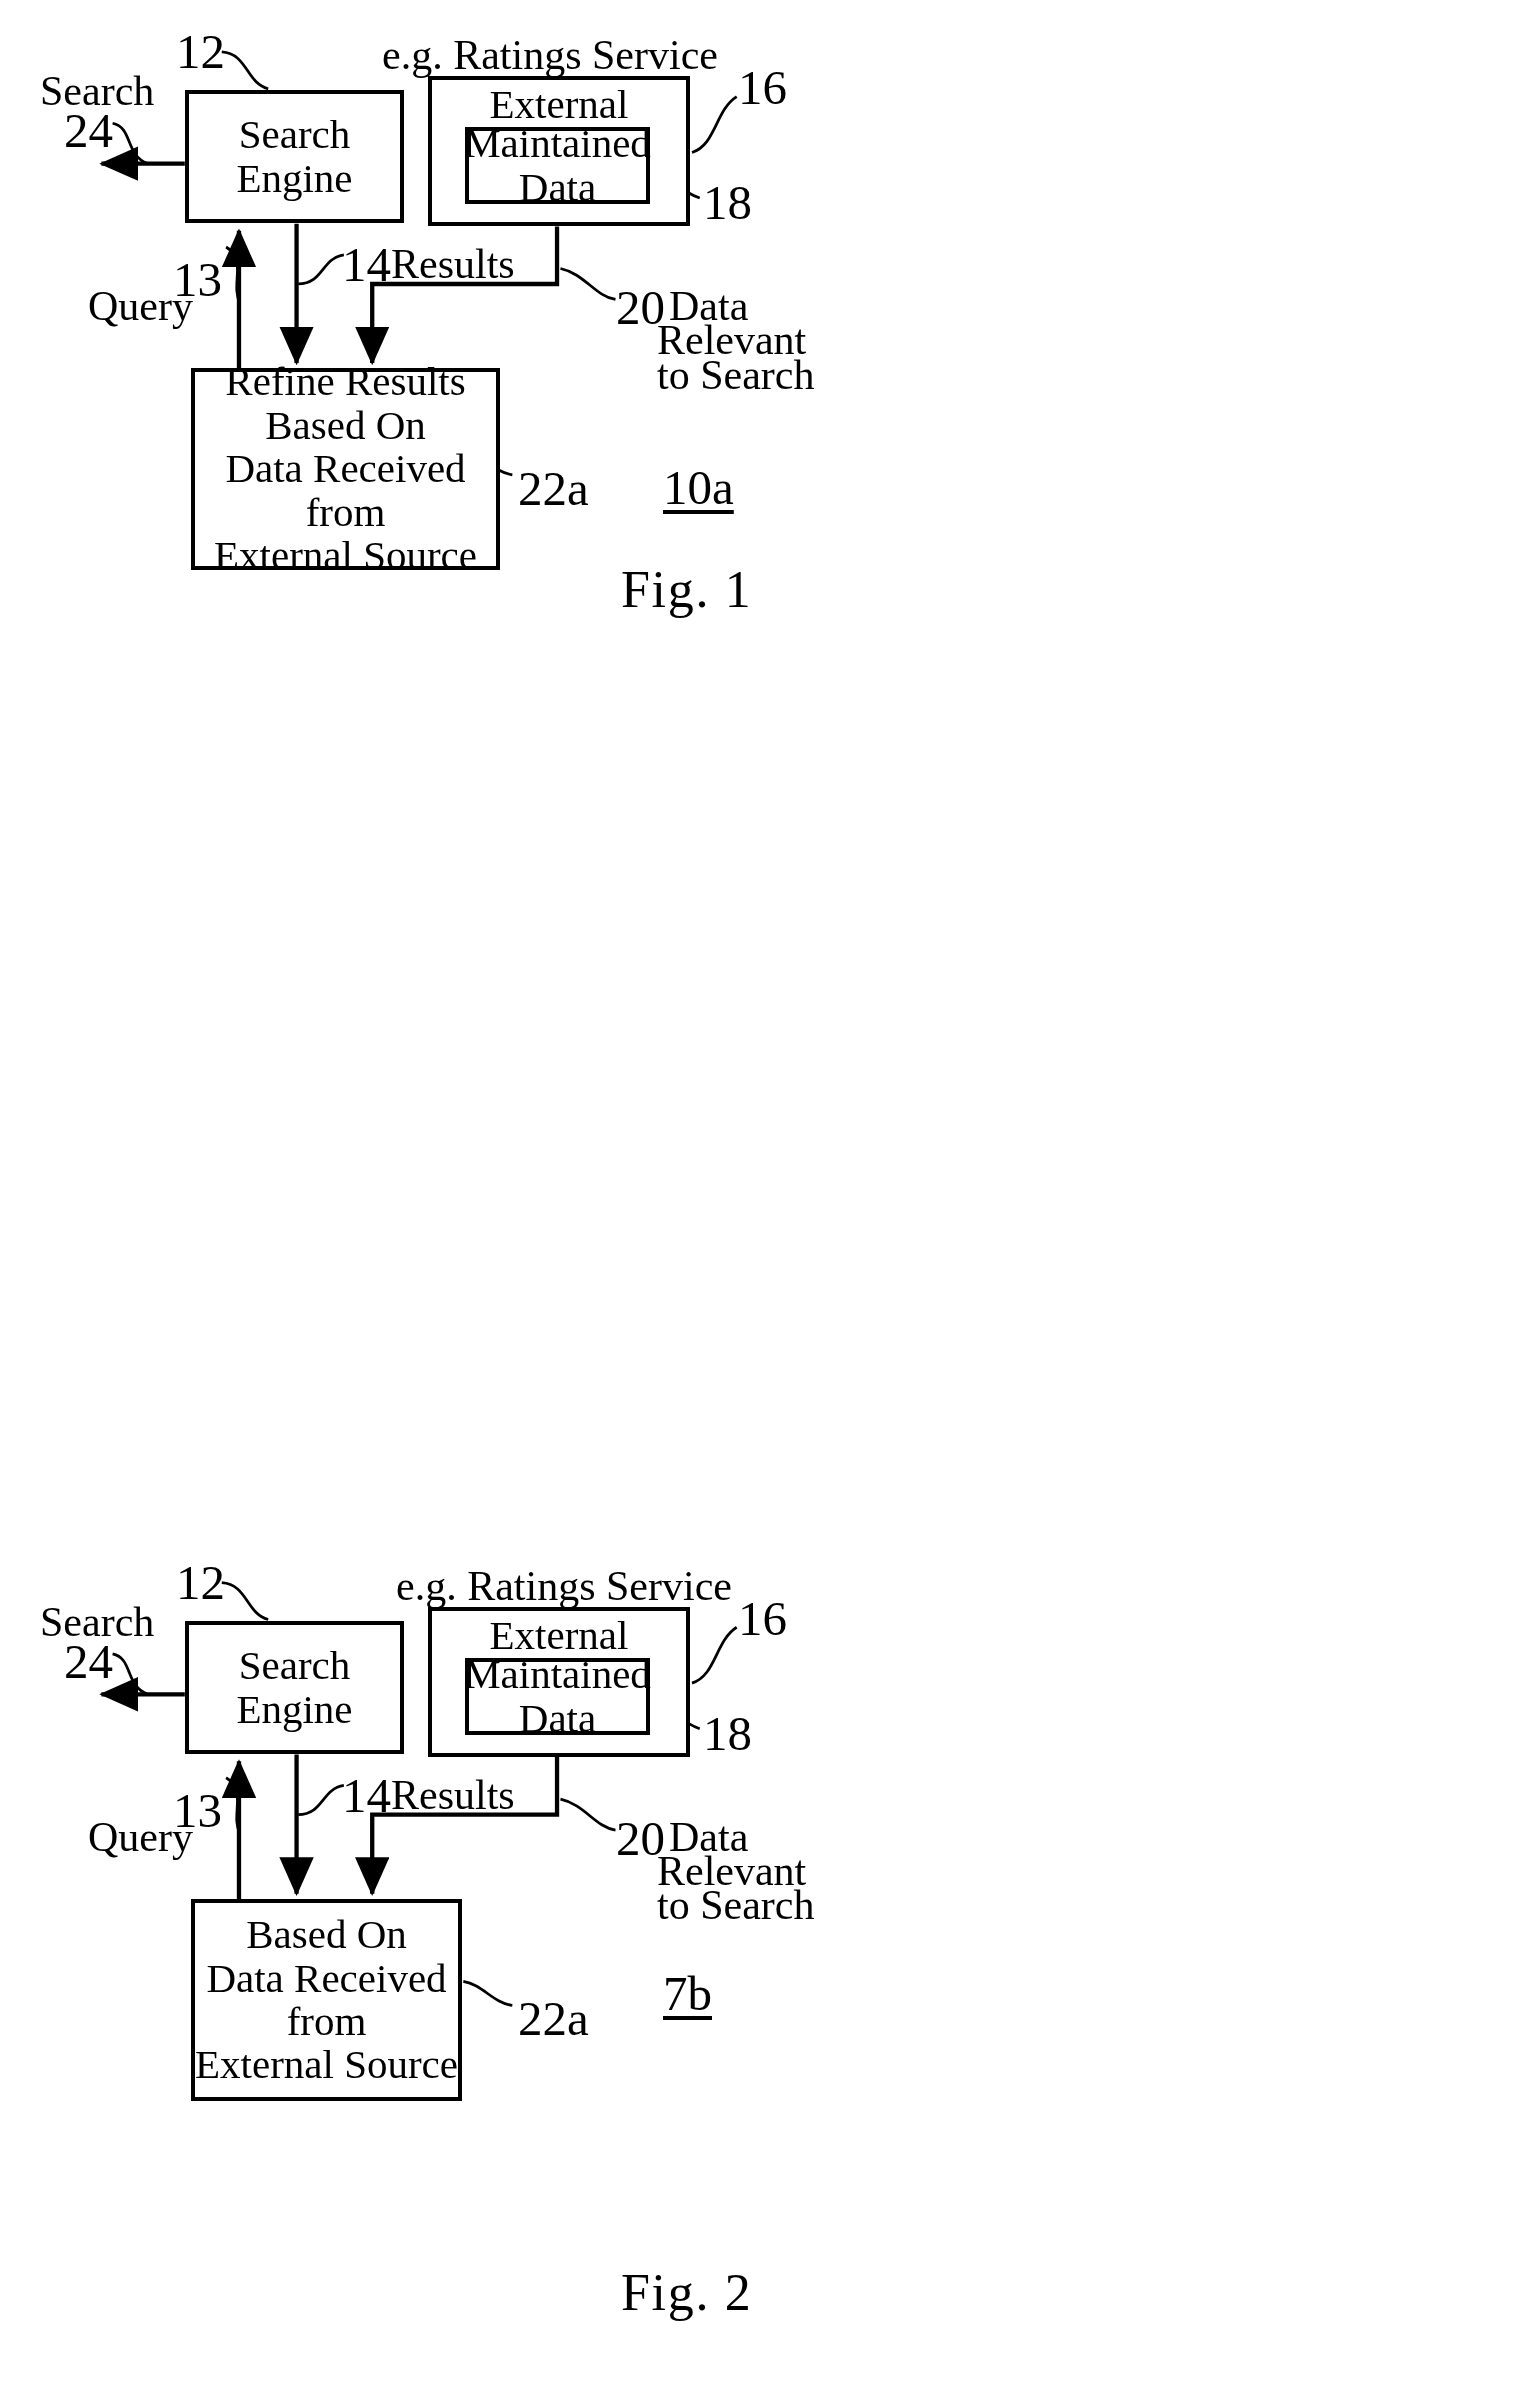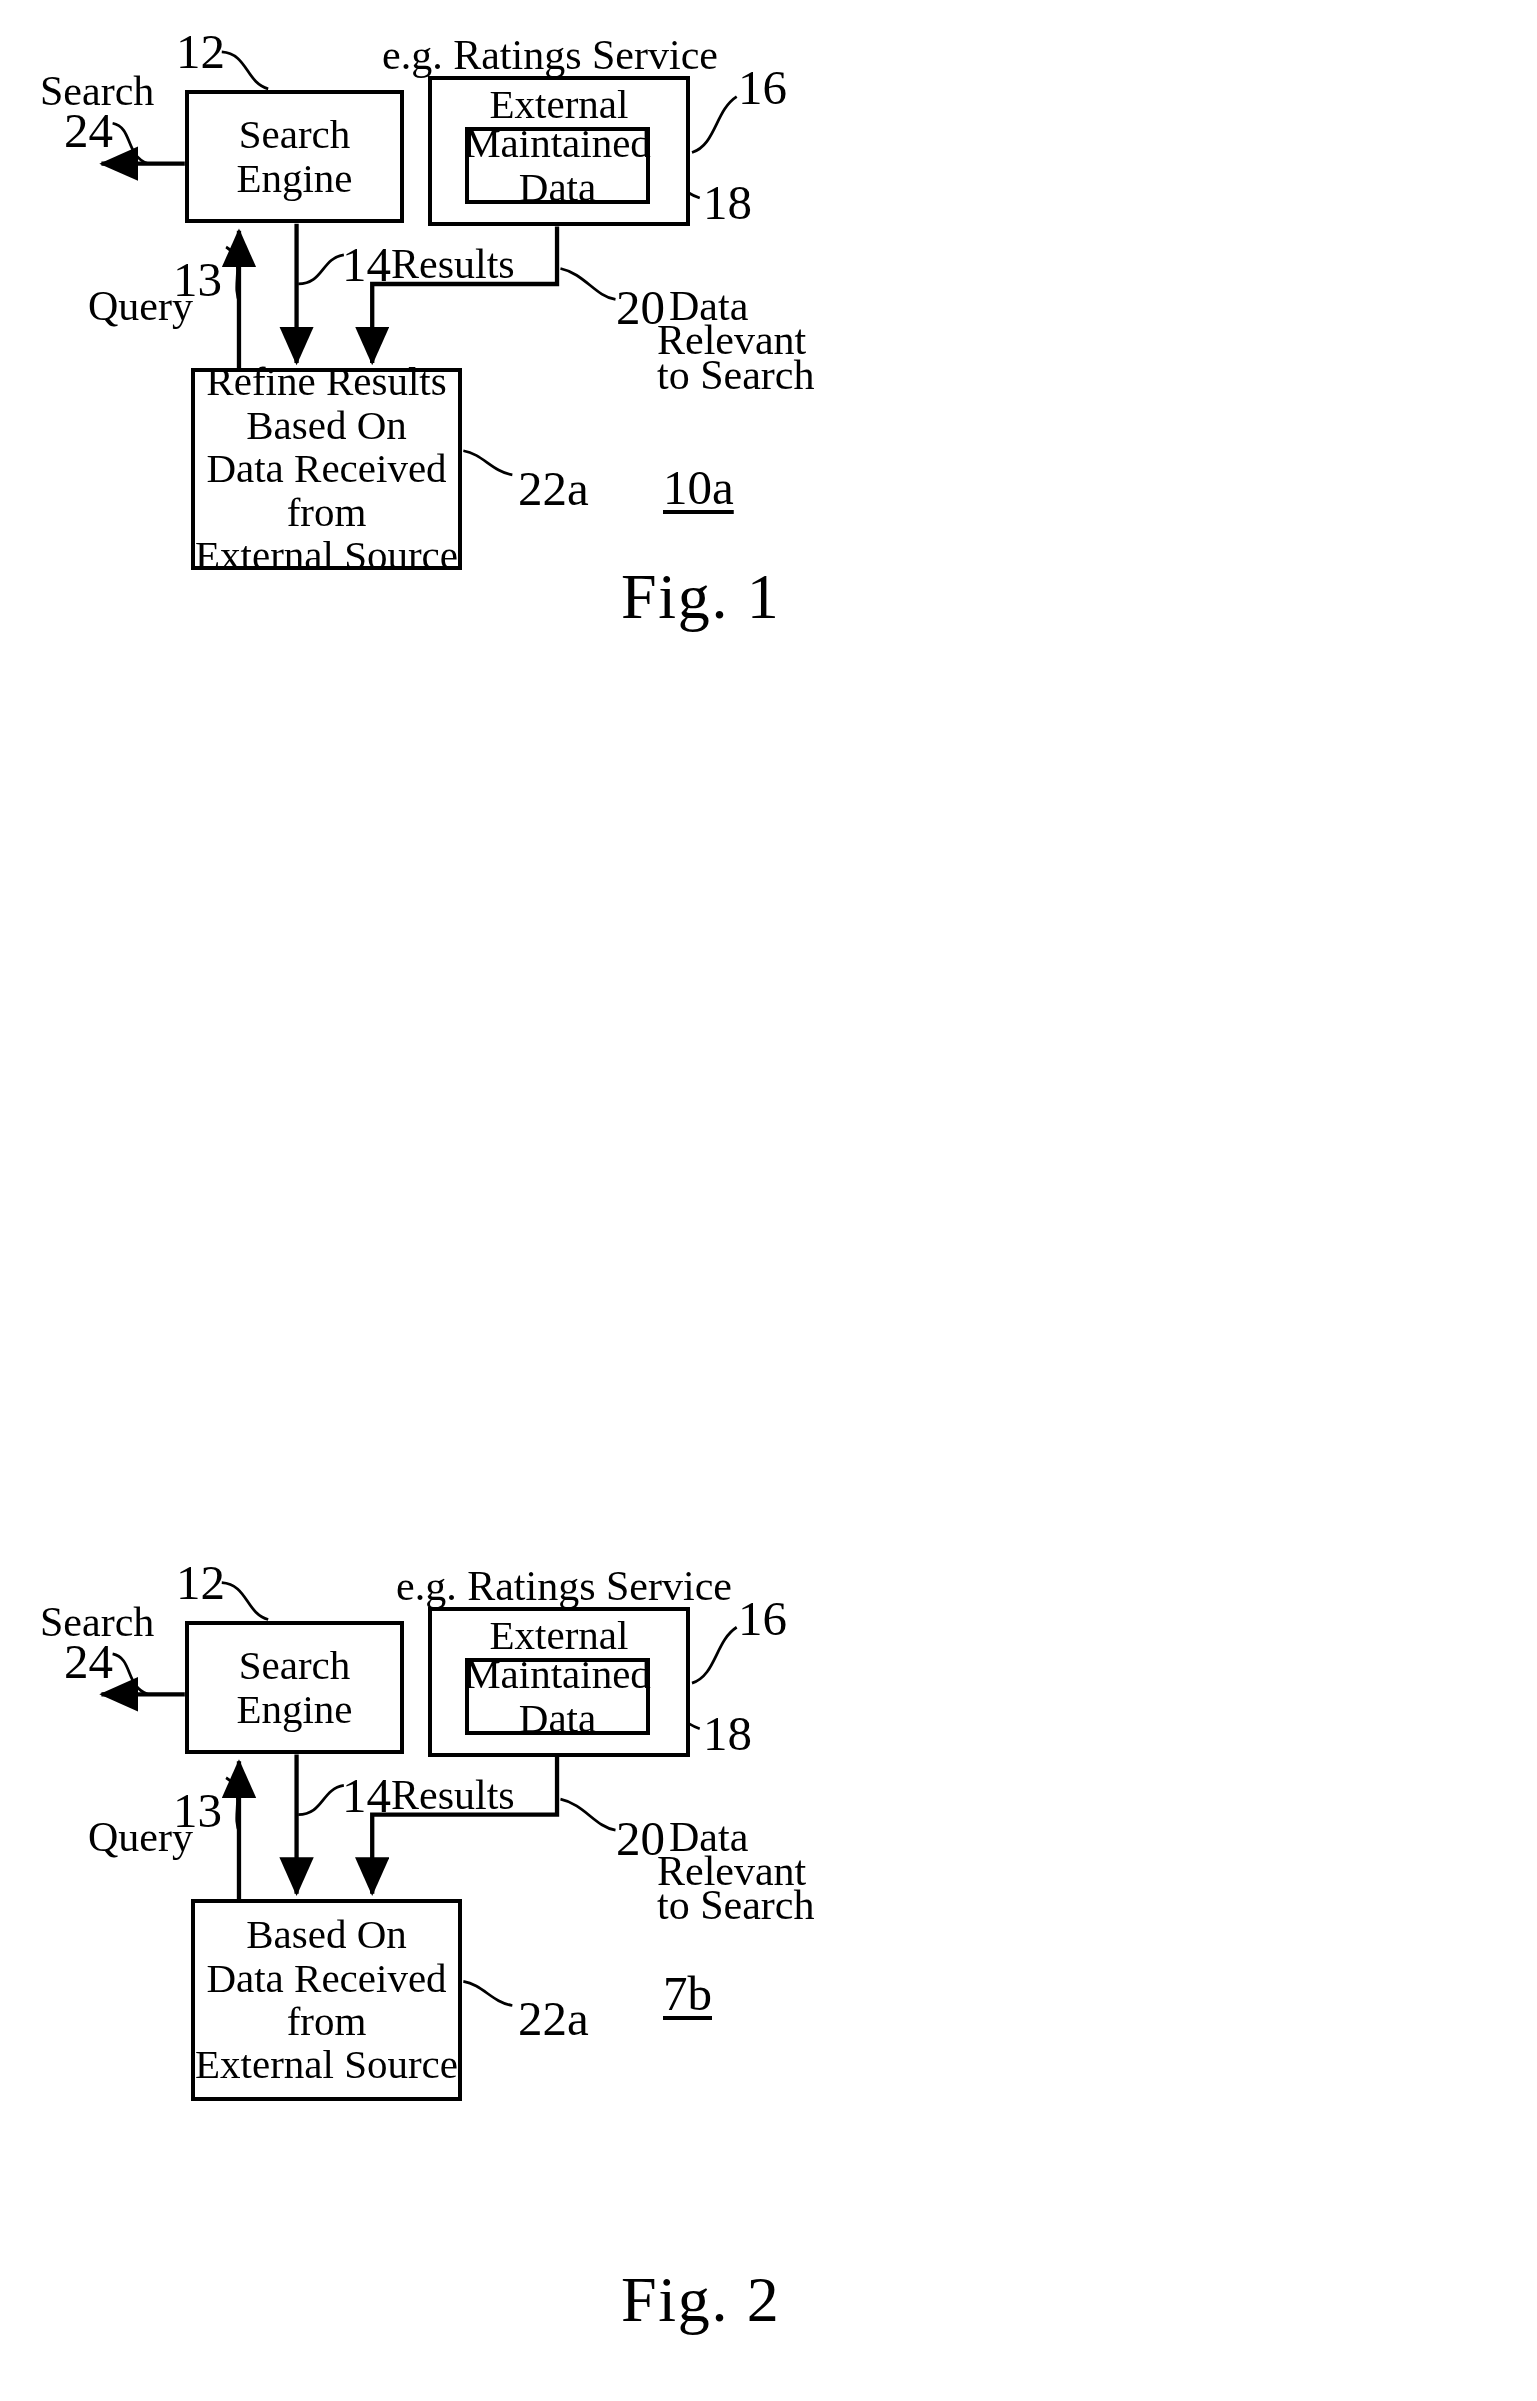--- a/index.html
+++ b/index.html
@@ -49,28 +49,28 @@
   .lbl {
     position: absolute;
     white-space: nowrap;
     line-height: 1.05;
     text-align: center;
   }
 
   .num { font-size: 49px; }
   .txt { font-size: 42px; }
   .boxtxt { font-size: 41px; }
-  .figcap { font-size: 64px; letter-spacing: 1.7px; font-family: Liberation Serif, serif; }
+  .figcap { font-size: 52px; letter-spacing: 1.7px; font-family: Liberation Serif, serif; }
   .underline { text-decoration: underline; text-underline-offset: 6px; }
 
   
   #se1 { left: 185px; top: 90px; width: 219px; height: 133px; }
   #ext1 { left: 428px; top: 76px; width: 262px; height: 150px; }
   #md1 { left: 465px; top: 127px; width: 185px; height: 77px; }
-  #ref1 { left: 191px; top: 368px; width: 271px; height: 202px; }
+  #ref1 { left: 191px; top: 368px; width: 309px; height: 202px; }
 
   
   #se2 { left: 185px; top: 606px; width: 219px; height: 133px; }
   #ext2 { left: 428px; top: 592px; width: 262px; height: 150px; }
   #md2 { left: 465px; top: 643px; width: 185px; height: 77px; }
   #org2 { left: 191px; top: 884px; width: 271px; height: 202px; }
 </style>
 </head>
 <body>
 

